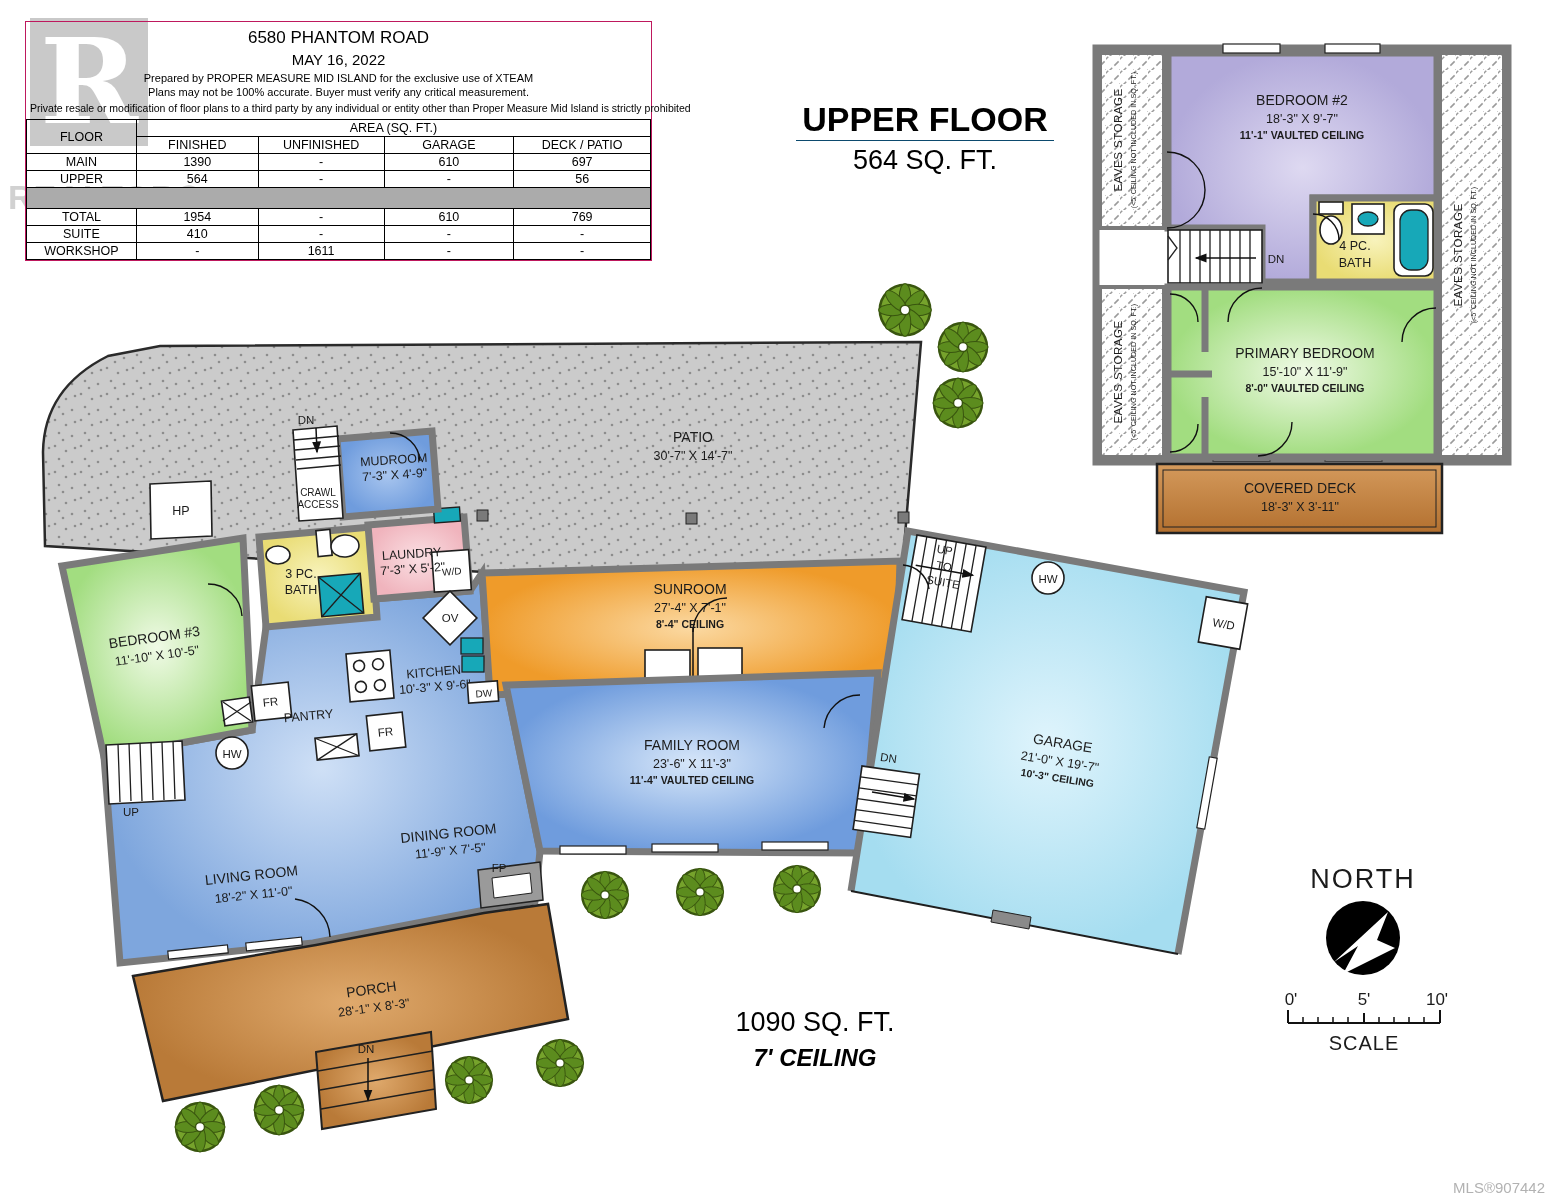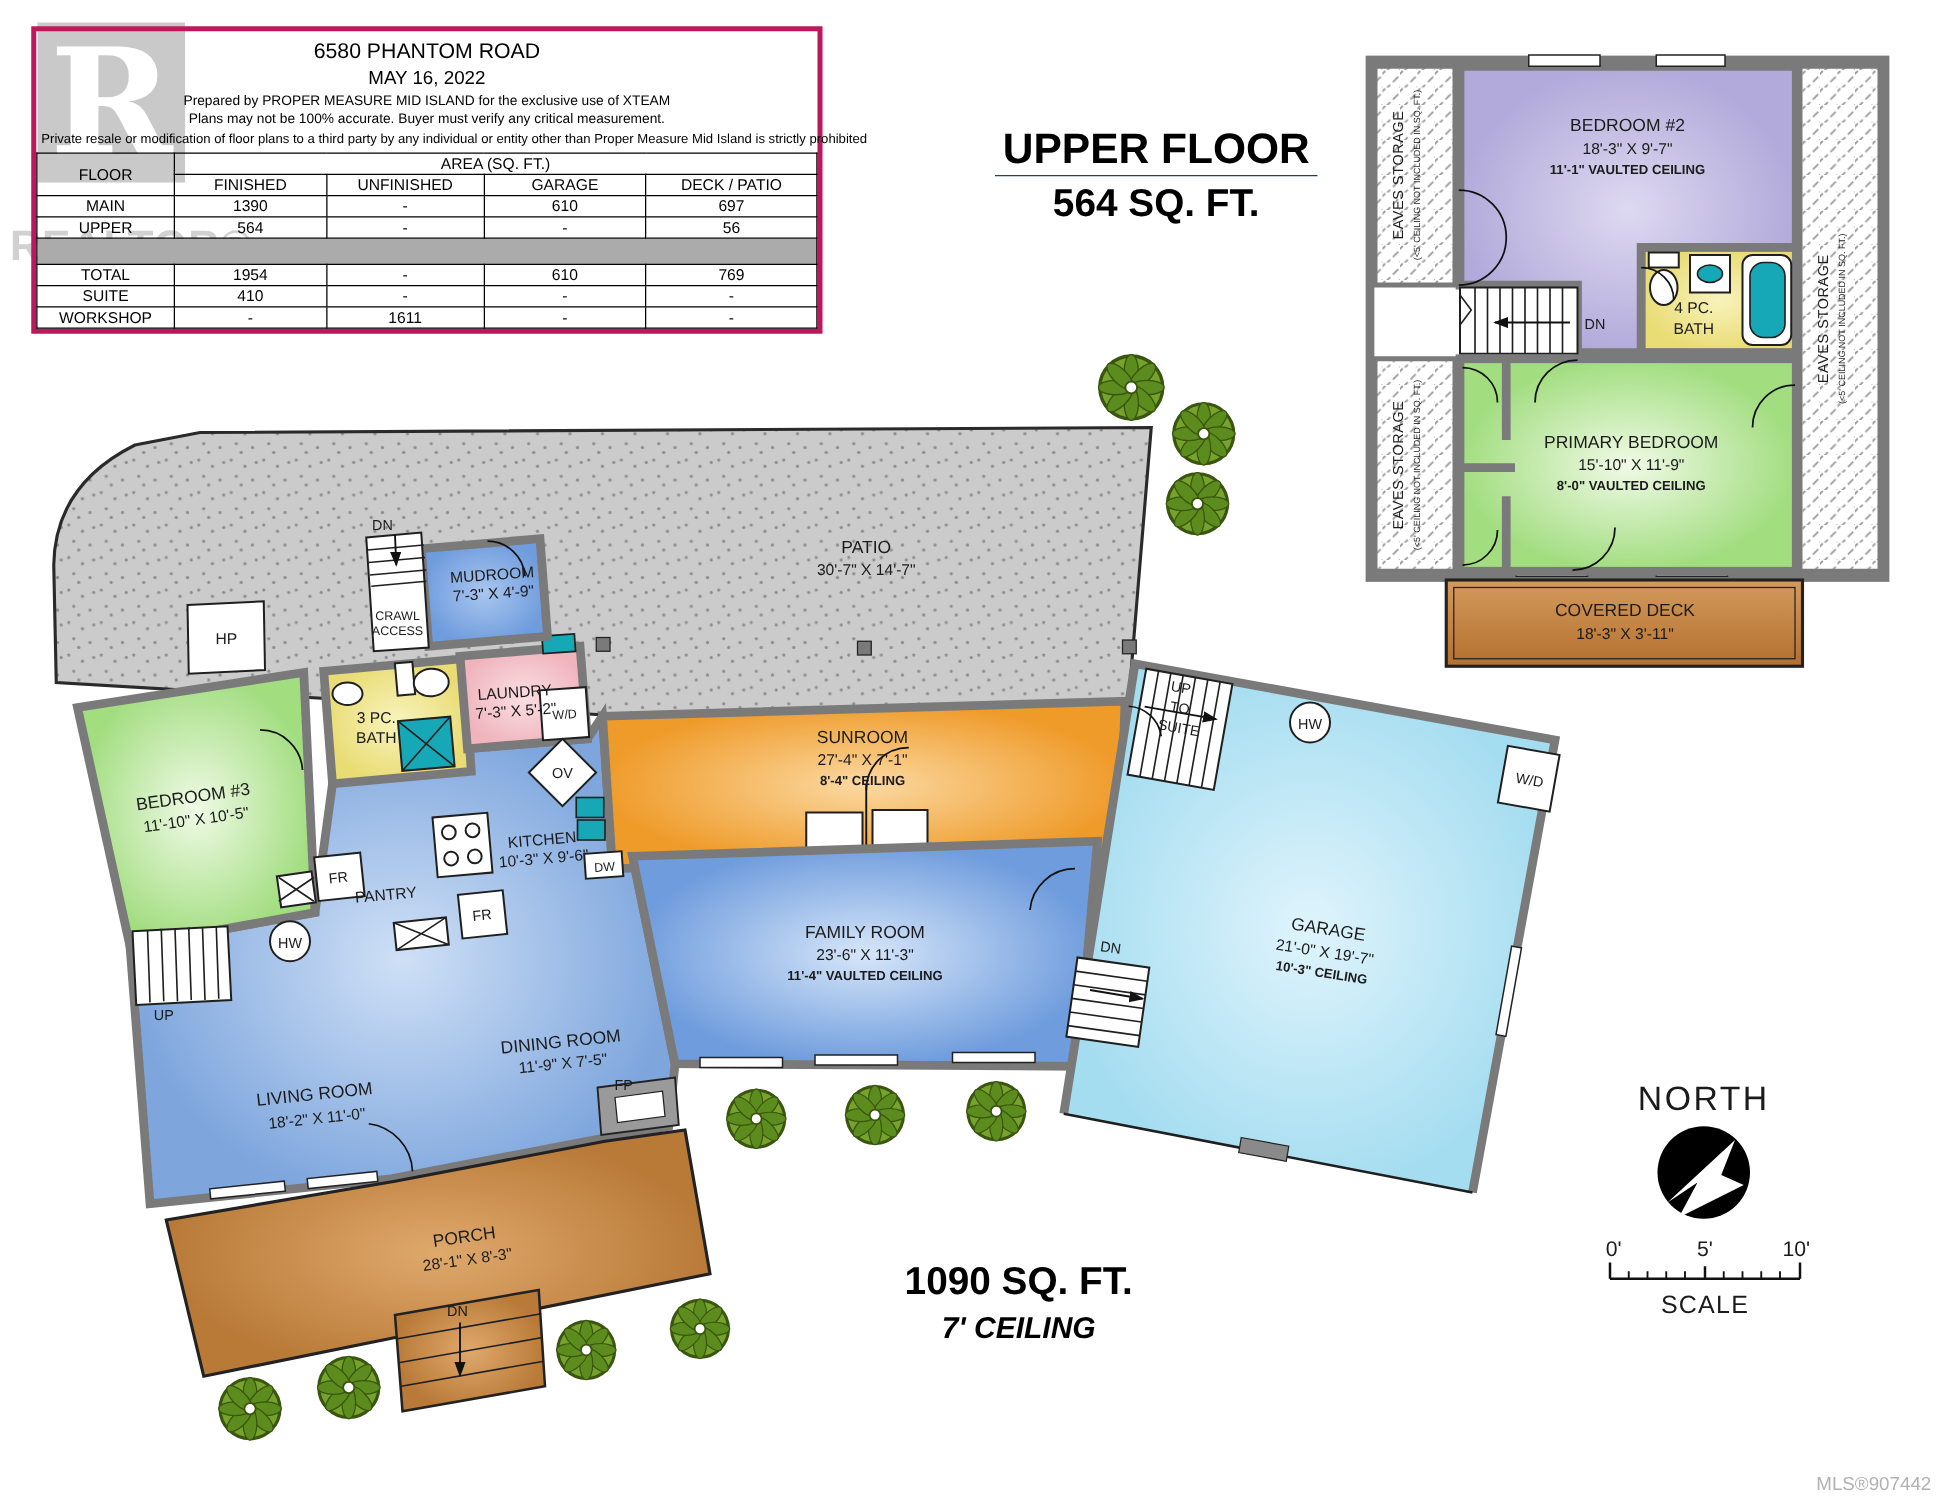--- a/index.html
+++ b/index.html
@@ -5,37 +5,37 @@
   html,body{margin:0;padding:0;background:#fff;}
   #canvas{position:relative;width:1553px;height:1200px;background:#fff;overflow:hidden;
           font-family:"Liberation Sans",sans-serif;}
   
   .wm{position:absolute;left:8px;top:18px;z-index:1;opacity:.8;}
   .wm-r{width:118px;height:128px;background:#bcbcbc;color:#fff;margin-left:22px;
         font-family:"DejaVu Serif",serif;font-weight:bold;font-size:118px;line-height:120px;
         display:flex;align-items:center;justify-content:center;}
   .wm-text{margin-top:32px;font-weight:bold;font-size:34px;color:#c6c6c6;letter-spacing:1px;}
   
-  .infobox{position:absolute;left:25px;top:21px;width:625px;z-index:2;border:4px solid #be185d;
+  .infobox{position:absolute;left:25px;top:21px;width:625px;z-index:2;border:1px solid #be185d;
            background:transparent;text-align:center;color:#000;}
   .infobox .addr{font-size:17px;margin-top:6px;}
   .infobox .date{font-size:15px;margin-top:3px;}
   .infobox .fine{font-size:11px;margin-top:4px;}
   .infobox .fine2{font-size:11px;margin-top:2px;}
   .infobox .priv{font-size:10.5px;margin-top:4px;margin-bottom:5px;white-space:nowrap;
                  position:relative;left:-12px;width:650px;padding-left:16px;}
   table.areas{border-collapse:collapse;width:100%;font-size:12.5px;}
   table.areas td,table.areas th{border:1px solid #000;padding:0;height:16px;font-weight:normal;}
   table.areas .sep td{background:#ababab;height:20px;border-left:1px solid #000;border-right:1px solid #000;}
   col.c0{width:110px}col.c1{width:122px}col.c2{width:126px}col.c3{width:130px}col.c4{width:137px}
   
   .floor-title{position:absolute;text-align:center;color:#000;z-index:2;}
   .floor-title .l1{font-size:34px;font-weight:bold;border-bottom:1px solid #0c4a6e;display:inline-block;
                    padding:0 6px 1px 6px;}
-  .floor-title .l2{font-size:31px;font-weight:bold;margin-top:4px;}
+  .floor-title .l2{font-size:27px;font-weight:normal;margin-top:4px;}
   .floor-title .l3{font-size:24px;font-weight:bold;font-style:italic;margin-top:6px;}
   #upperTitle{left:775px;top:100px;width:300px;}
   #mainTitle{left:655px;top:1003px;width:320px;}
   #mls{position:absolute;right:8px;bottom:4px;font-size:15px;color:#b2b2b2;z-index:2;}
   
   svg{position:absolute;left:0;top:0;z-index:1;}
   text{font-family:"Liberation Sans",sans-serif;fill:#1b1b1b;text-anchor:middle;}
   .rn{font-size:14px;}  .dim{font-size:12.5px;}  .ceil{font-size:10.5px;font-weight:bold;}
   .ab{font-size:11.5px;} .sm{font-size:10px;} .ev{font-size:11.5px;letter-spacing:.5px;}
   .evn{font-size:7.2px;} .north{font-size:27px;letter-spacing:2px;} .scl{font-size:17px;}

